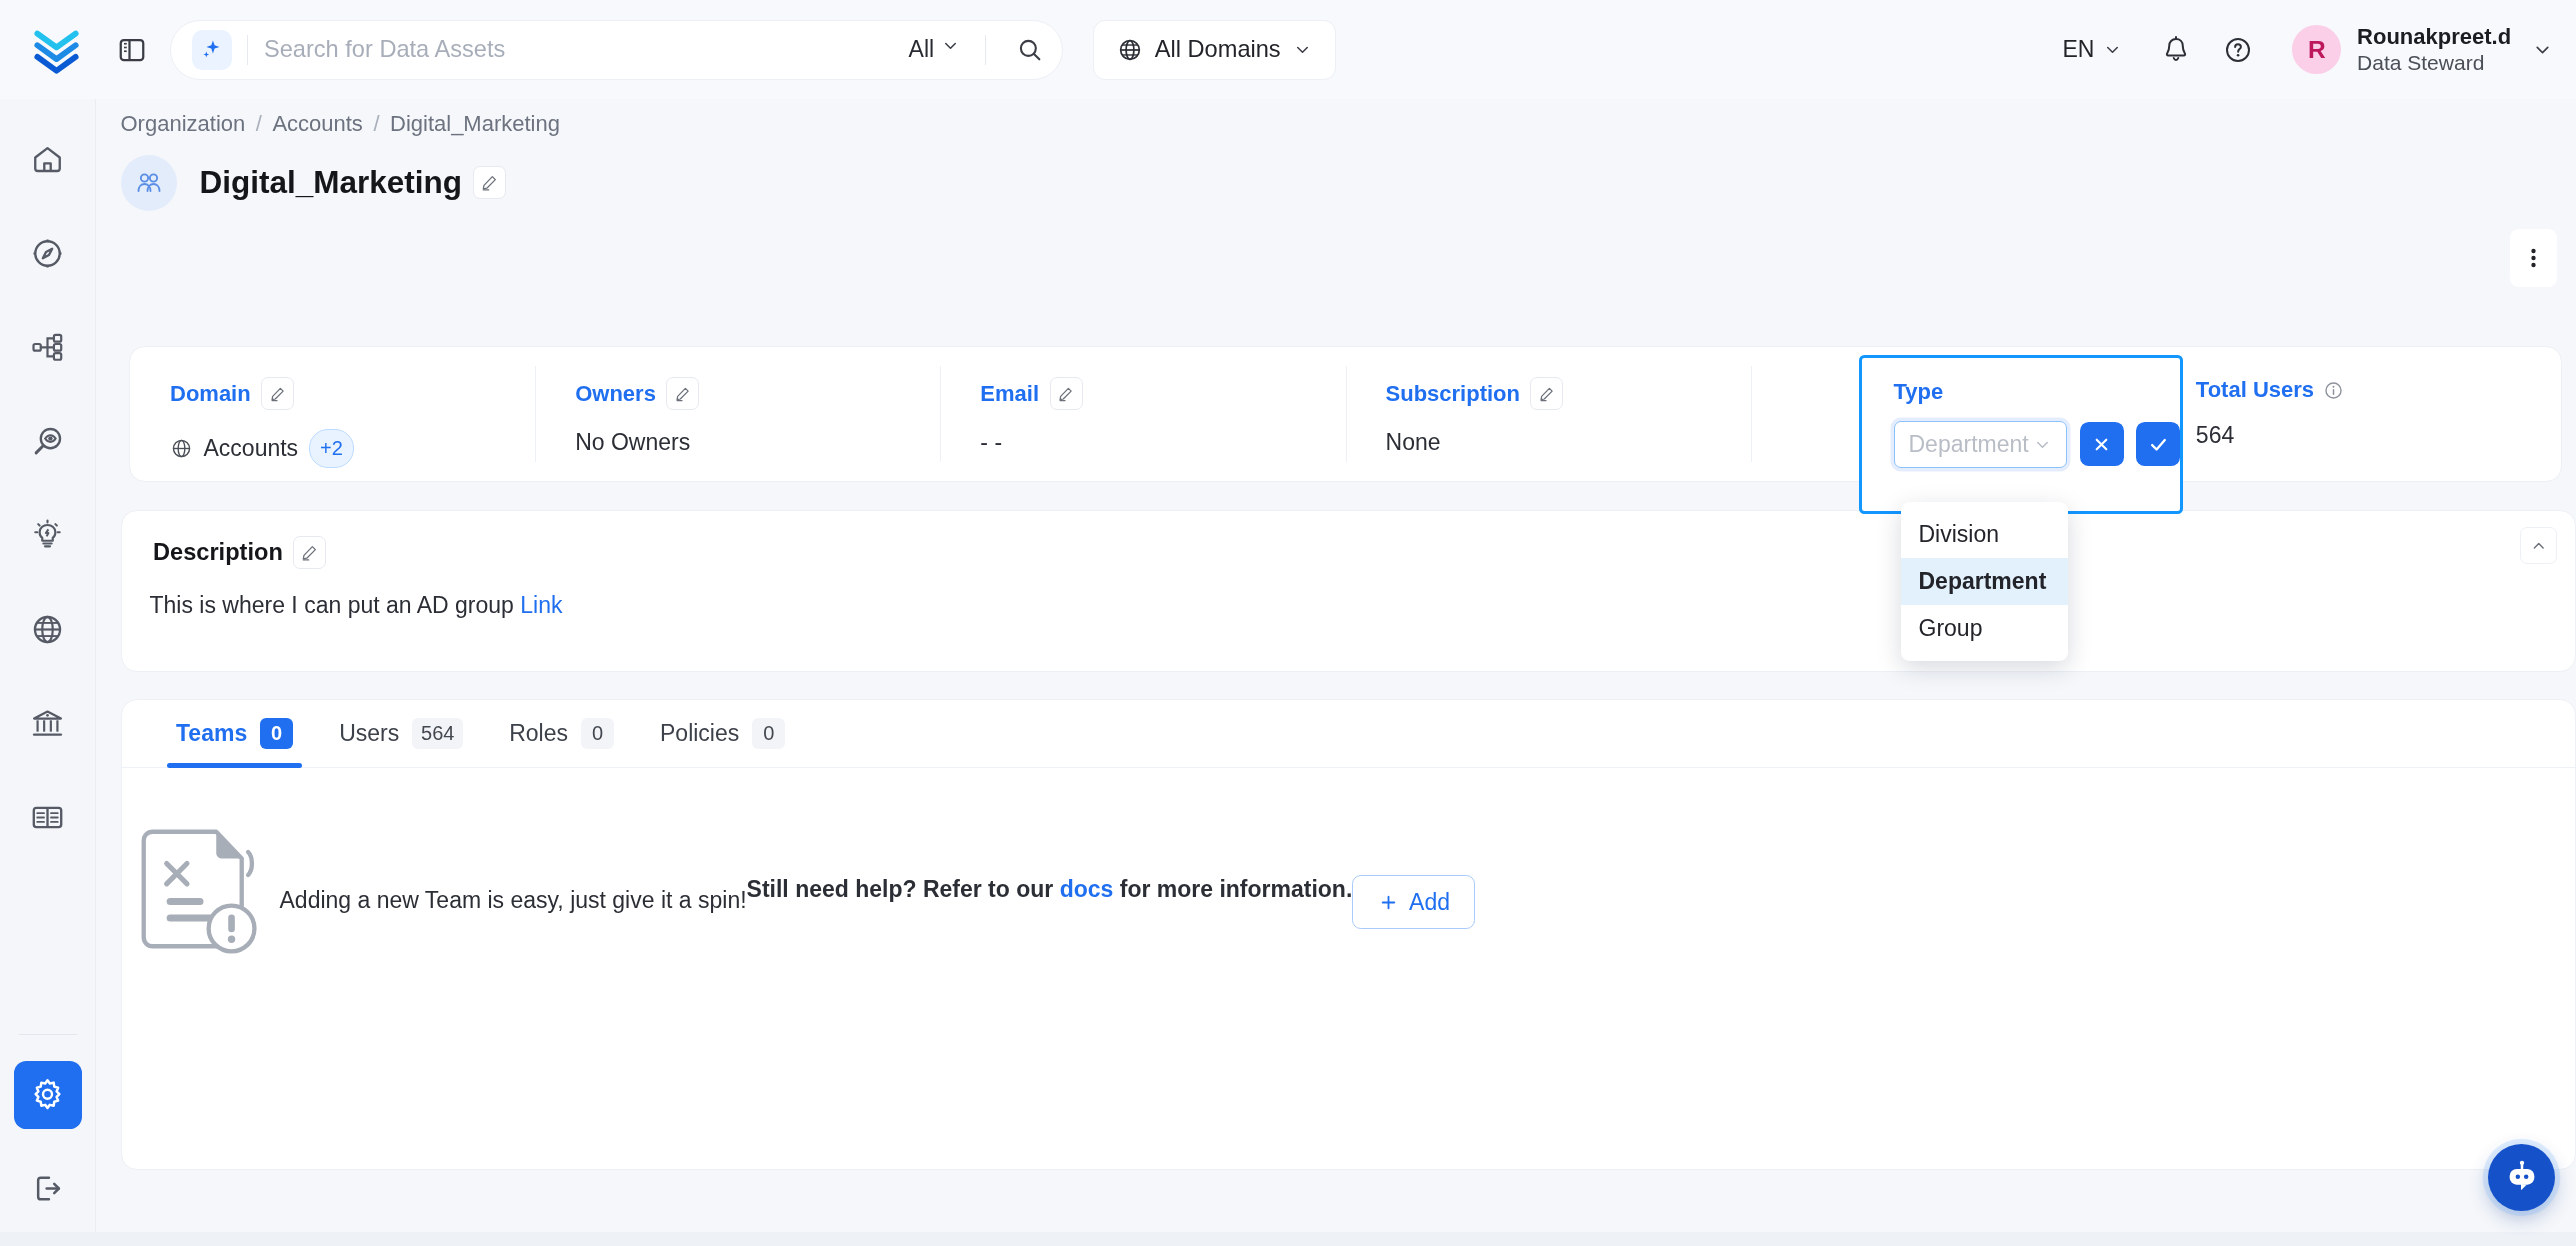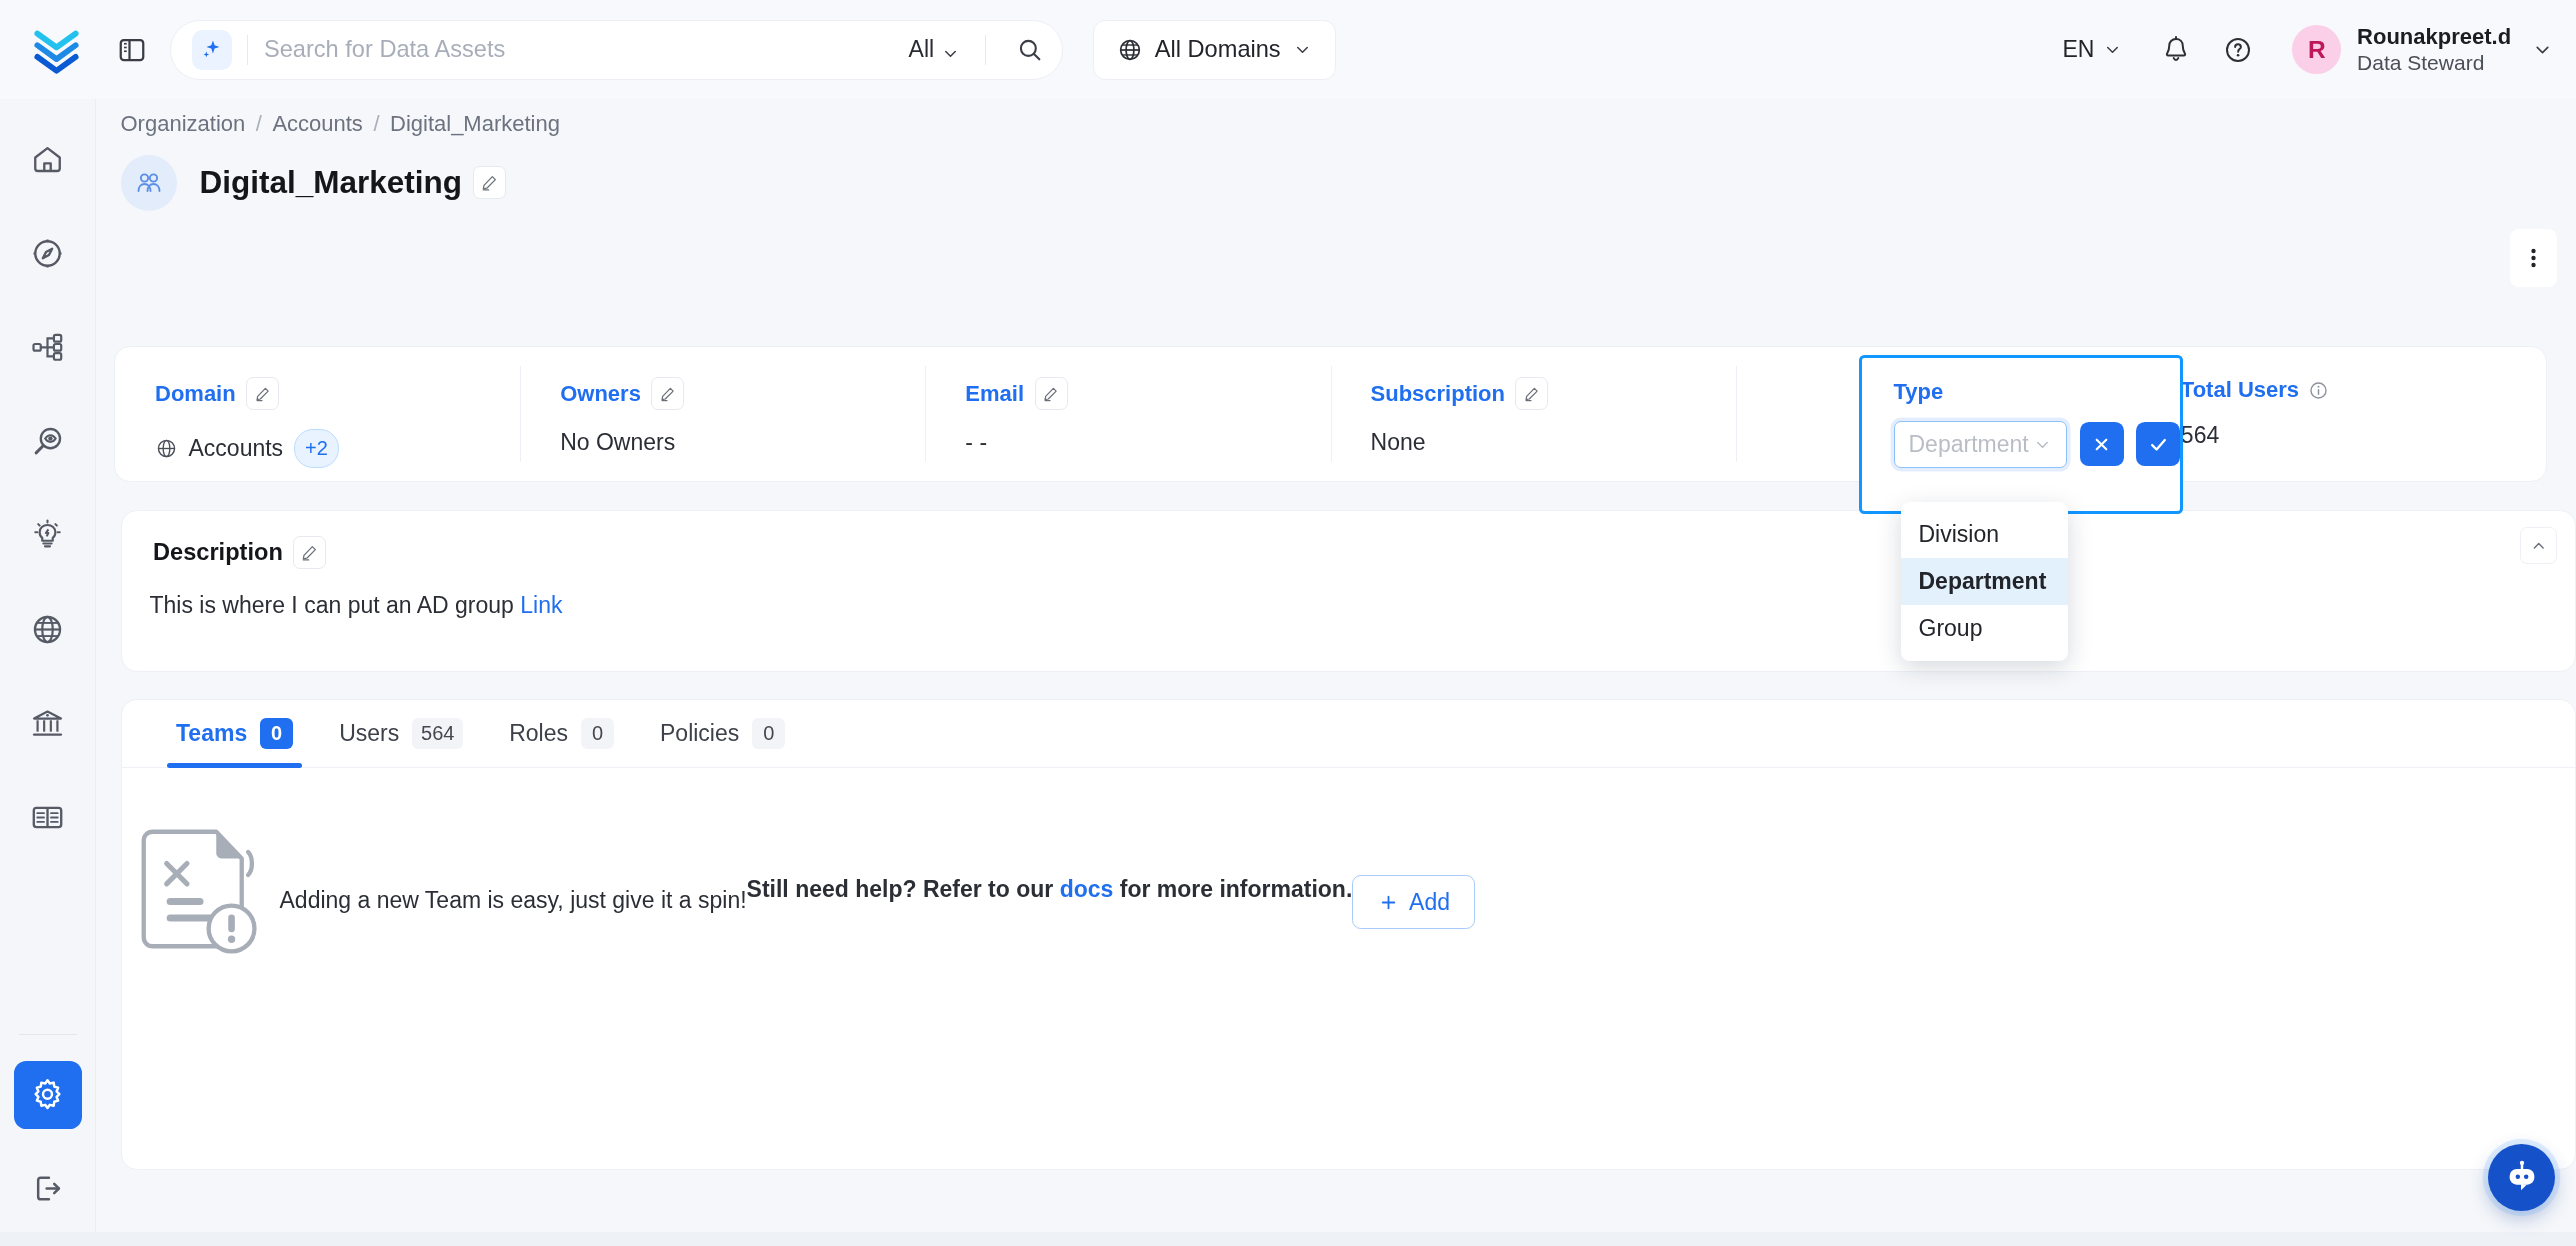--- a/index.html
+++ b/index.html
@@ -33,21 +33,21 @@
     width: 40px; height: 40px; border-radius: 10.5px; background: #eaf3ff;
     display: flex; align-items: center; justify-content: center; cursor: pointer; flex: none;
   }
   .vsep { width: 0.9px; height: 30px; background: #e6e9ef; margin: 0 15.8px; flex: none; }
   #search-input {
     flex: 1; border: none; outline: none; background: transparent;
     font-size: 23.6px; color: #15803d; font-family: "Liberation Sans", sans-serif;
   }
   #search-input::placeholder { color: #a8aeb9; }
   #search-filter {
-    display: flex; align-items: flex-end; gap: 7px; font-size: 23px; color: #292b33;
+    display: flex; align-items: flex-start; gap: 7px; font-size: 23px; color: #292b33;
     cursor: pointer; padding: 0 8.8px; white-space: nowrap;
   }
   #search-go {
     width: 46px; height: 46px; border-radius: 50%; display: flex; align-items: center;
     justify-content: center; cursor: pointer; margin-left: 5.3px; flex: none;
   }
   #domain-select {
     margin-left: 30px; height: 60px; background: #fff; border: 0.9px solid #eceff4;
     border-radius: 12.3px; display: flex; align-items: center; gap: 12.3px;
     padding: 0 23px; cursor: pointer; font-size: 23.6px; color: #22242a; white-space: nowrap;
@@ -111,21 +111,21 @@
     cursor: pointer; margin-left: 10.5px; vertical-align: middle; flex: none;
   }
   #kebab-btn {
     position: absolute; right: 19px; top: 130px; width: 47px; height: 58px;
     background: #fff; border-radius: 8.8px;
     display: flex; align-items: center; justify-content: center; cursor: pointer;
   }
 
   
   #summary-card {
-    position: absolute; left: 18px; top: 247px; width: 2433px; height: 136px;
+    position: absolute; left: 33px; top: 247px; width: 2433px; height: 136px;
     background: #fff; border: 0.9px solid #edf0f5; border-radius: 15.8px; display: flex;
   }
   .sum-col { flex: 1; padding: 30px 0 0 0; position: relative; display: flex; flex-direction: column; align-items: flex-start; }
   .sum-col + .sum-col::before {
     content: ""; position: absolute; left: 0; top: 19px; width: 0.9px; height: 96px; background: #edf0f5;
   }
   .sum-col-inner { padding-left: 40px; }
   .sum-label { font-size: 22px; font-weight: bold; color: #1f6ff0; display: flex; align-items: center; }
   .sum-value { font-size: 23px; color: #2b2e35; margin-top: 19px; display: flex; align-items: center; gap: 10.5px; }
   #plus-chip {

